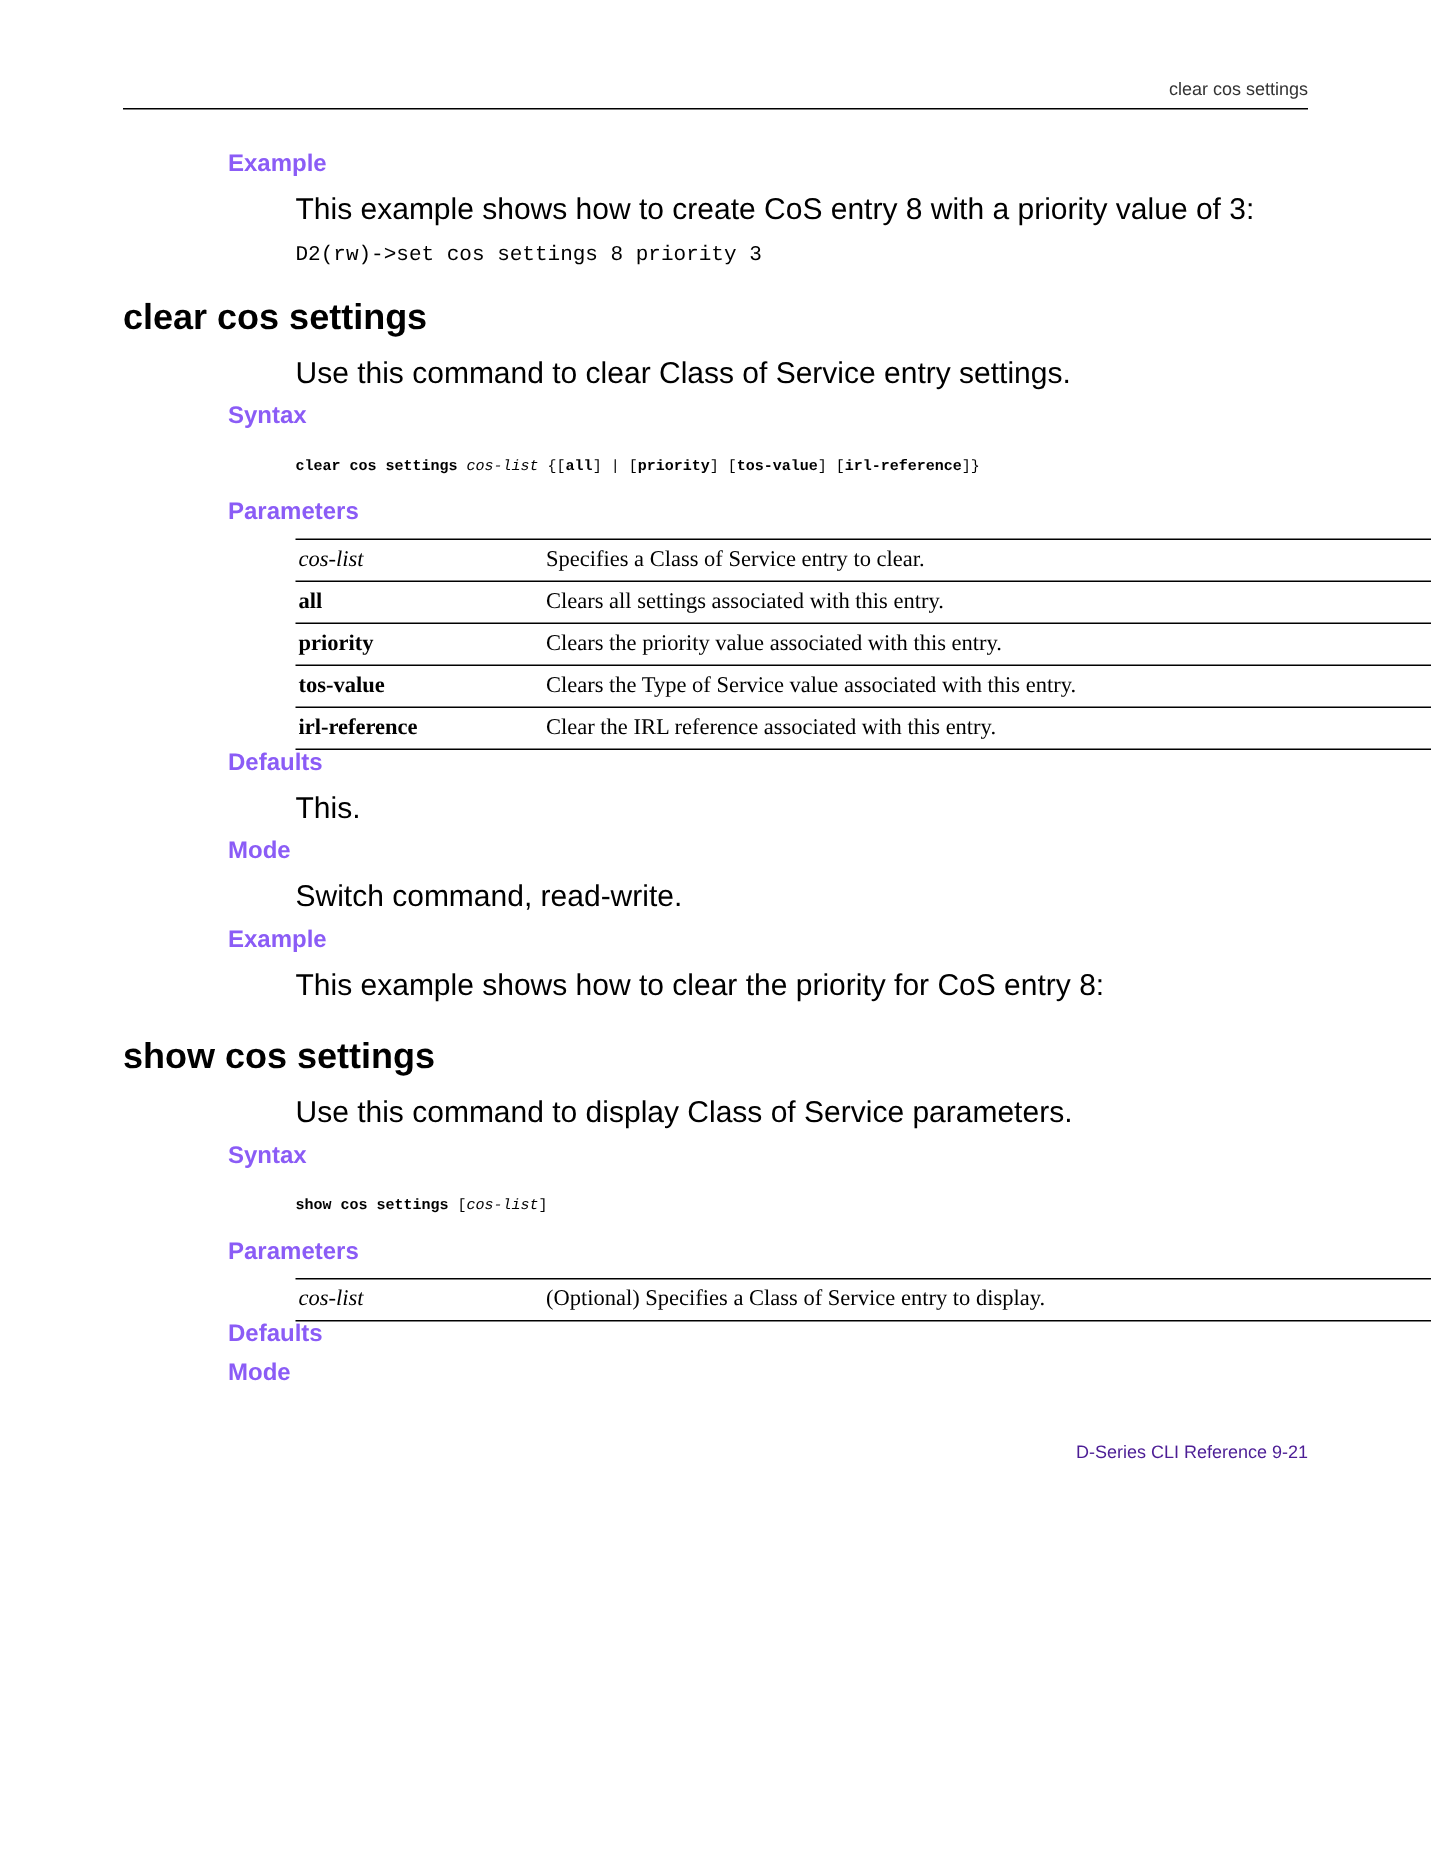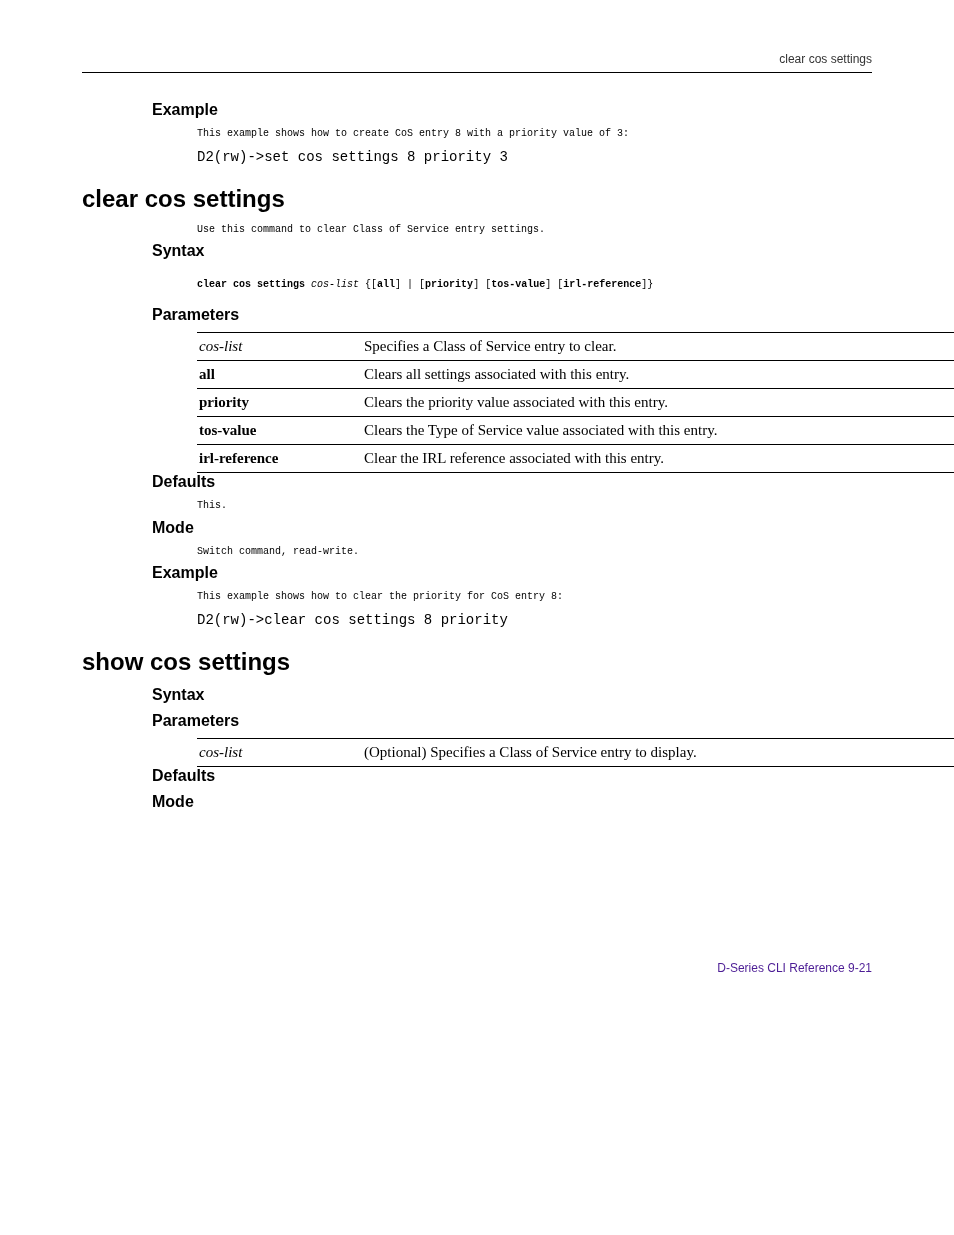--- a/index.html
+++ b/index.html
@@ -30,27 +30,27 @@
     font-family: Arial, Helvetica, sans-serif;
     font-weight: bold;
     font-size: 24px;
     color: #000;
     margin: 20px 0 10px 0;
   }
   .h2 {
     font-family: Arial, Helvetica, sans-serif;
     font-weight: bold;
     font-size: 16px;
-    color: #000000;
+    color: #8b5cf6;
     margin: 0 0 8px 0;
     padding-left: 70px;
   }
   .body-text {
-    font-family: Liberation Mono, monospace;
-    font-size: 10px;
+    font-family: Liberation Sans, sans-serif;
+    font-size: 20px;
     margin: 6px 0 6px 0;
     padding-left: 115px;
     line-height: 1.35;
   }
   .code-line {
     font-family: "Courier New", Courier, monospace;
     font-size: 14px;
     padding-left: 115px;
     margin: 8px 0 14px 0;
     white-space: pre;
@@ -135,25 +135,28 @@
     </table>
 
   <div class="h2">Defaults</div>
   <div class="body-text">This.</div>
 
   <div class="h2">Mode</div>
   <div class="body-text">Switch command, read-write.</div>
 
   <div class="h2">Example</div>
   <div class="body-text">This example shows how to clear the priority for CoS entry 8:</div>
-  <div class="code-line">D2(rw)-&gt;clear cos settings 8 priority</div>
 
   <div class="h1">show cos settings</div>
+  <div class="body-text">Use this command to display Class of Service parameters.</div>
 
   <div class="h2">Syntax</div>
+  <div class="syntax-line">
+    <span class="b">show cos settings</span><span> [</span><span class="i">cos-list</span><span>]</span>
+  </div>
 
   <div class="h2">Parameters</div>
   <table class="params">
     <tbody>
         <tr>
           <td class="name-em">cos-list</td>
           <td>(Optional) Specifies a Class of Service entry to display.</td>
         </tr>
   </tbody>
     </table>

